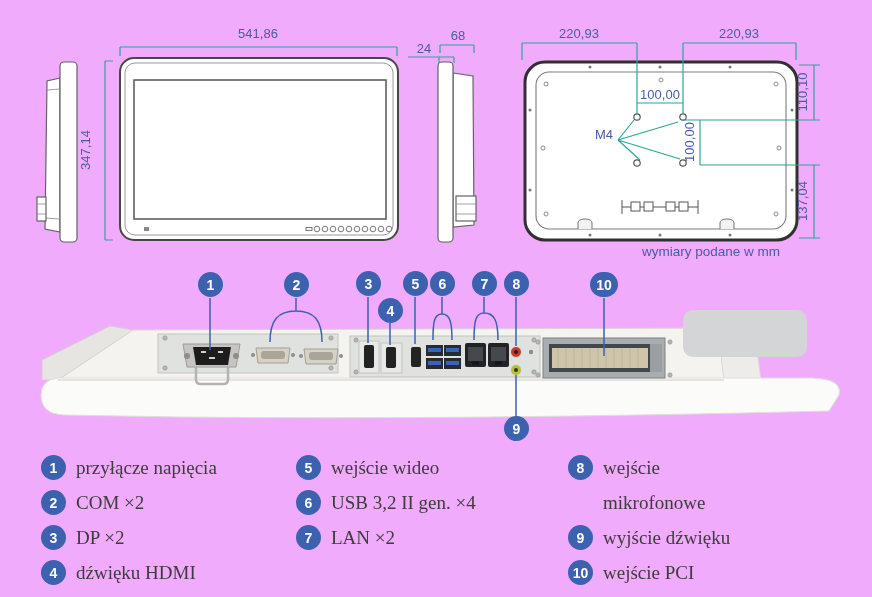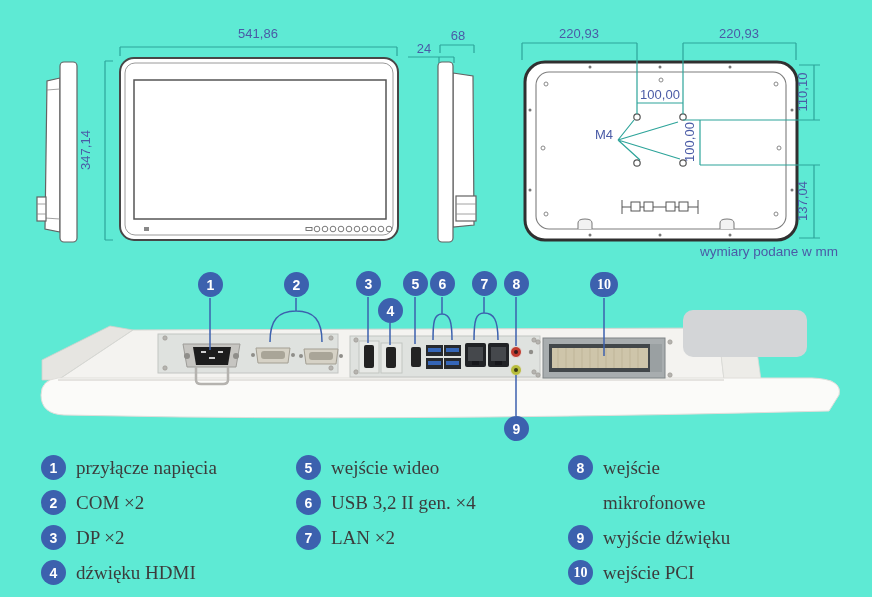--- a/index.html
+++ b/index.html
@@ -1,25 +1,25 @@
 <!DOCTYPE html>
 <html><head>
 <meta charset="utf-8">
 <style>
   html,body{margin:0;padding:0;background:#fff;}
-  .canvas{position:relative;width:872px;height:597px;background:#5eead4;overflow:hidden;
+  .canvas{position:relative;width:872px;height:597px;background:#f0abfc;overflow:hidden;
           font-family:"Liberation Sans",sans-serif;}
   .canvas svg{position:absolute;left:0;display:block;}
   svg text{font-family:"Liberation Sans",sans-serif;fill:#4a5ba6;font-size:13px;}
-  .units-note{position:absolute;left:536px;top:244px;width:302px;text-align:right;
+  .units-note{position:absolute;left:560px;top:244px;width:302px;text-align:center;
               font-size:13.5px;color:#4a5ba6;}
   .callout{position:absolute;width:25px;height:25px;border-radius:50%;background:#3c61ae;
            color:#fff;display:flex;align-items:center;justify-content:center;
            font-size:14px;font-weight:700;line-height:1;box-sizing:border-box;}
-  .callout.wide{width:28px;border-radius:14px;left:590px;font-family:Liberation Serif, serif;}
+  .callout.wide{width:28px;border-radius:14px;left:590px;}
   .legend-col{position:absolute;top:450px;display:flex;flex-direction:column;}
   .legend-row{display:flex;align-items:center;min-height:35px;}
   .legend-row.top{align-items:flex-start;}
   .legend-row .dot{position:static;flex:0 0 25px;margin-right:10px;}
   .legend-row.top .dot{margin-top:5px;}
   .legend-label{font-size:19px;color:#3c3c3c;line-height:35px;white-space:nowrap;font-family:Liberation Serif, serif;}
   .legend-label.wrap{white-space:normal;width:150px;}
 </style>
 </head>
 <body>

